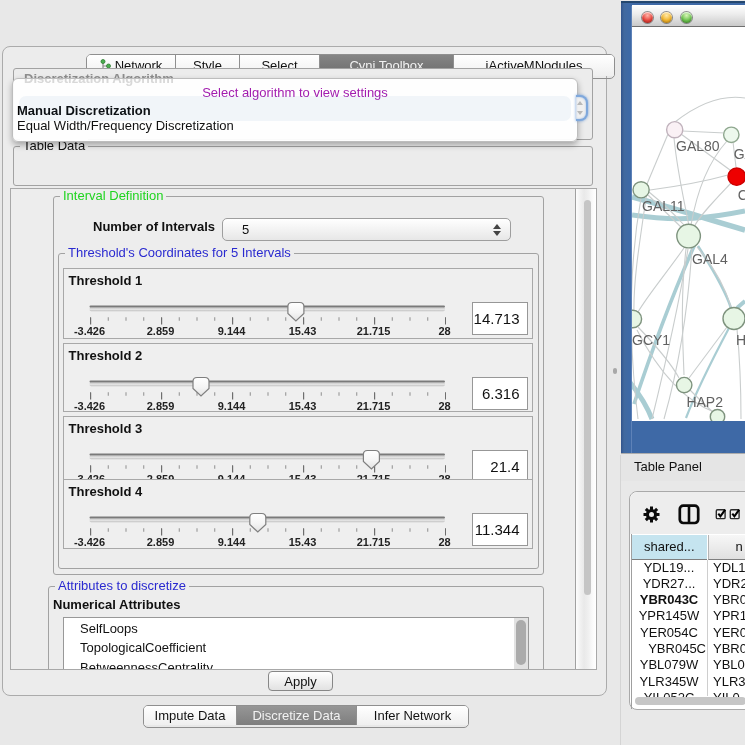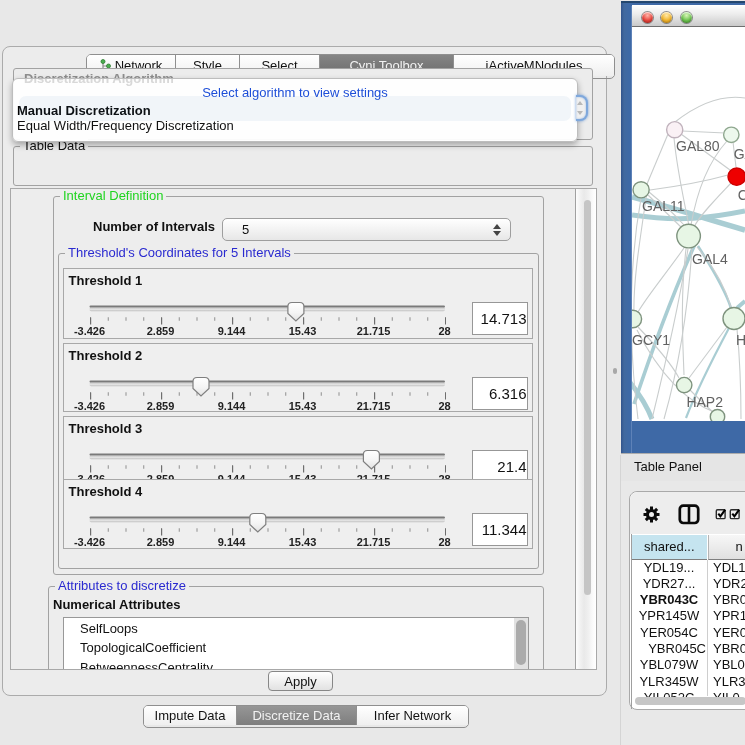--- a/index.html
+++ b/index.html
@@ -10,21 +10,21 @@
 .tabseg{display:inline-block;height:21px;line-height:21px;text-align:center;vertical-align:top;
   background:linear-gradient(#FFFFFF,#EFEFEF);border-right:1px solid #8F8F8F;box-sizing:border-box;}
 .tabsel{background:linear-gradient(#858585,#6C6C6C);color:#F2F2F2;}
 .combo{position:absolute;border:1px solid #9E9E9E;border-radius:5px;background:linear-gradient(#FFFFFF,#E7E7E7);box-sizing:border-box;}
 .spin{position:absolute;right:9px;top:50%;margin-top:-7px;width:8px;height:14px;}
 .spin:before{content:"";position:absolute;left:0;top:1px;border-left:4px solid transparent;border-right:4px solid transparent;border-bottom:5px solid #444;}
 .spin:after{content:"";position:absolute;left:0;bottom:1px;border-left:4px solid transparent;border-right:4px solid transparent;border-top:5px solid #444;}
 .tpanel{position:absolute;left:51.5px;width:470px;background:#EFEFEF;border:1px solid #A8A8A8;box-sizing:border-box;}
 .ttitle{position:absolute;left:5px;top:4px;font-weight:bold;}
 .vbox{position:absolute;left:408px;top:33px;width:56px;height:33px;background:#fff;border:1px solid #979797;
-  box-sizing:border-box;text-align:right;font-size:15px;line-height:31px;}
+  box-sizing:border-box;text-align:right;font-size:15px;line-height:31px;padding-right:7px;}
 </style></head>
 <body>
 <div id="app">
 
 
 <div class="ab" style="left:2px;top:46px;width:603px;height:648px;border:1px solid #ABABAB;border-radius:8px;background:#ECECEC;"></div>
 
 <div class="ab" style="left:86px;top:34px;height:23px;border:1px solid #8F8F8F;border-radius:5px;overflow:hidden;white-space:nowrap;font-size:13px;margin-top:20px;">
   <div class="tabseg" style="width:89px;"><span style="position:relative;top:1px;display:inline-block;width:12px;height:14px;margin-right:3px;vertical-align:-3px;">
     <svg width="12" height="15" viewBox="0 0 12 15">
@@ -46,21 +46,21 @@
 
 <div class="gb" style="left:13px;top:145.5px;width:578px;height:38px;"></div>
 <div class="ab" style="left:20px;top:139px;background:#ECECEC;padding:0 3px;line-height:14px;z-index:2;">Table Data</div>
 <div class="combo" style="left:22px;top:155px;width:562px;height:22px;line-height:20px;margin-top:46px;">
   <span style="padding-left:10px;">galFiltered.sif default node</span>
   <div class="spin" style="right:11px;transform:scale(0.8);"></div>
 </div>
 
 <div class="ab" style="left:12px;top:78px;width:564px;height:62px;background:rgba(255,255,255,0.94);border:1px solid #BDBDBD;border-radius:6px;box-shadow:0 3px 6px rgba(0,0,0,0.3);z-index:5;line-height:15px;">
   <div class="ab" style="left:6px;top:17px;width:552px;height:25px;border-radius:7px;background:rgba(130,165,210,0.10);"></div>
-  <div style="text-align:center;color:#1d4ed8;margin-top:6px;">Select algorithm to view settings</div>
+  <div style="text-align:center;color:#a21caf;margin-top:6px;">Select algorithm to view settings</div>
   <div style="margin:3px 0 0 4px;font-weight:bold;color:#000;">Manual Discretization</div>
   <div style="margin:0 0 0 4px;">Equal Width/Frequency Discretization</div>
 </div>
     <div class="ab" style="left:24px;top:79px;height:8px;overflow:hidden;z-index:6;">
   <div style="margin-top:-8.5px;font-weight:bold;color:#D8D8D8;line-height:15px;">Discretization Algorithm</div>
 </div>
 
 <div class="ab" style="left:10px;top:188px;width:587px;height:482px;border:1px solid #A8A8A8;background:#EDEDED;box-sizing:border-box;overflow:hidden;">
 
   <div class="ab" style="right:0;top:0;width:20px;height:480px;border-left:1px solid #A0A0A0;background:linear-gradient(90deg,#FDFDFD 0%,#F2F2F2 20%,#E9E9E9 40%,#EFEFEF 60%,#FBFBFB 85%,#FFFFFF 100%);"></div>

